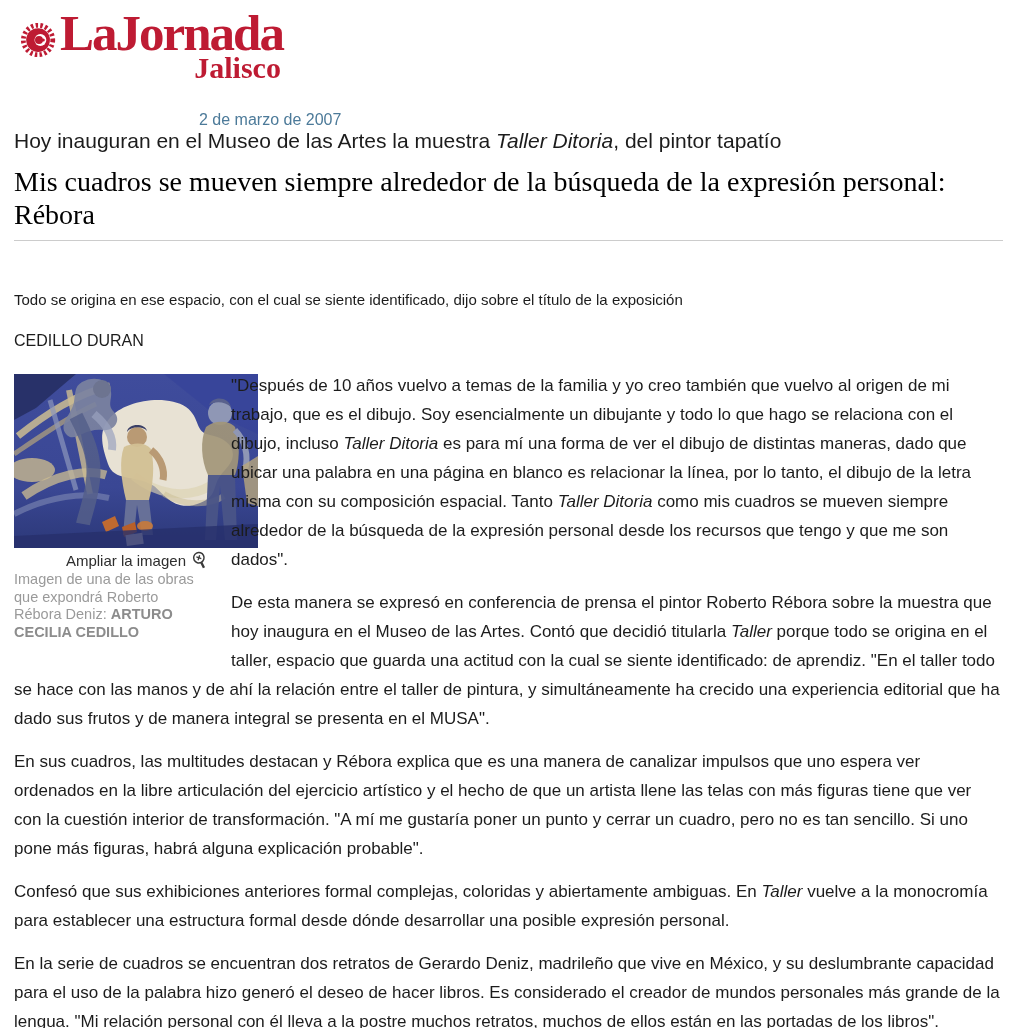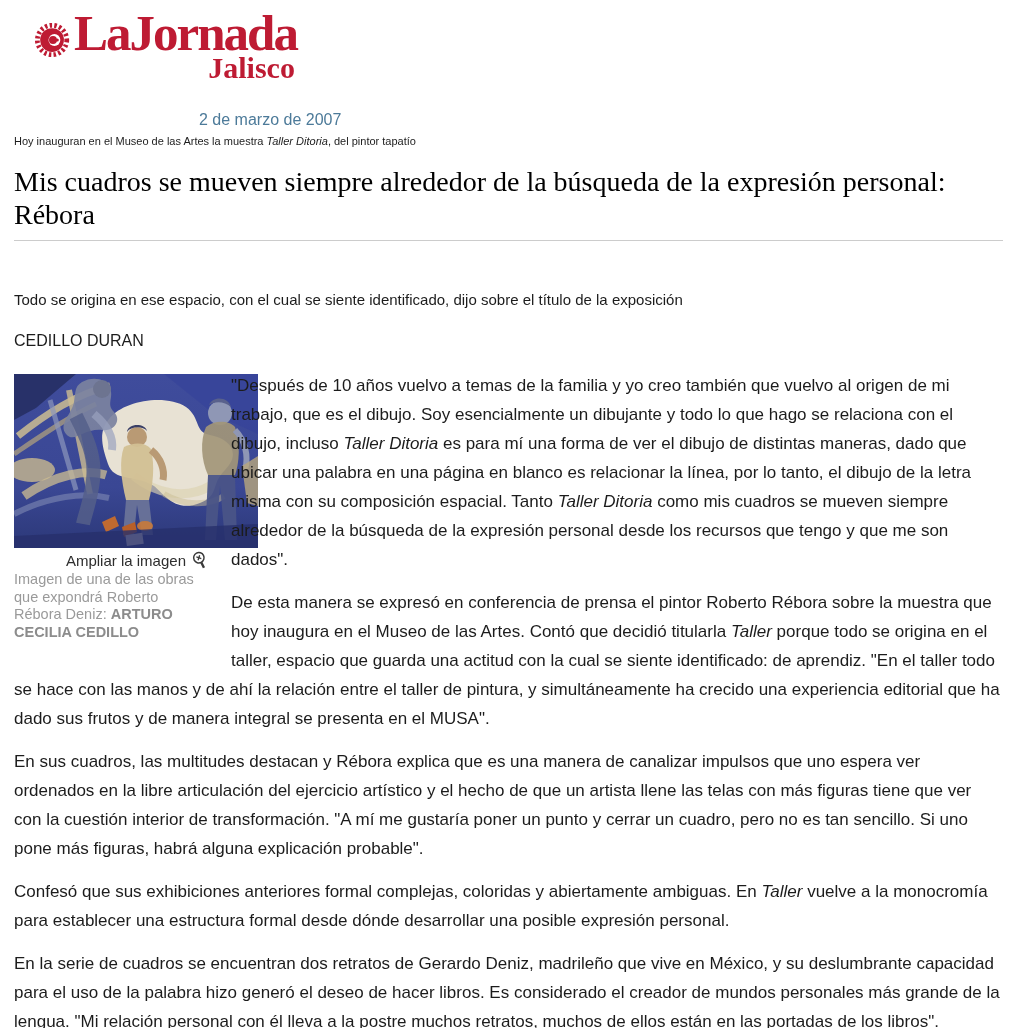--- a/index.html
+++ b/index.html
@@ -7,29 +7,29 @@
   body {
     width: 1017px;
     font-family: "Liberation Sans", "DejaVu Sans", sans-serif;
     color: #1c1c1c;
     -webkit-font-smoothing: antialiased;
   }
   .page { width: 1017px; padding: 0 14px; }
 
   
   .masthead { position: relative; height: 130px; }
-  .logo { position: absolute; left: 20px; top: 10px; display: flex; align-items: flex-start; text-decoration: none; cursor: pointer; }
+  .logo { position: absolute; left: 6px; top: 10px; display: flex; align-items: flex-start; text-decoration: none; cursor: pointer; }
   .logo-emblem { margin-top: 10px; margin-right: 2px; }
   .logo-text { display: inline-block; text-align: right; font-family: "Liberation Serif", "DejaVu Serif", serif; font-weight: bold; color: #be1b33; }
   .logo-main { display: block; font-size: 51px; line-height: 46px; letter-spacing: -2px; }
   .logo-sub  { display: block; font-size: 30px; line-height: 28px; letter-spacing: 0px; margin-top: -2px; padding-right: 2px; }
   .masthead-date { position: absolute; left: 185px; top: 93px; font-size: 16px; color: #4c7a99; margin-top: 18px; }
 
   
-  .kicker { font-size: 11px; line-height: 22px; margin-bottom: 13px; color: #1c1c1c; }
+  .kicker { font-size: 21px; line-height: 22px; margin-bottom: 13px; color: #1c1c1c; }
   .kicker em { font-style: italic; }
   .headline {
     font-family: "Liberation Serif", "DejaVu Serif", serif;
     font-weight: normal;
     font-size: 28px;
     line-height: 33px;
     color: #000000;
     margin-bottom: 9px;
     max-width: 960px;
     margin-top: 8px;

